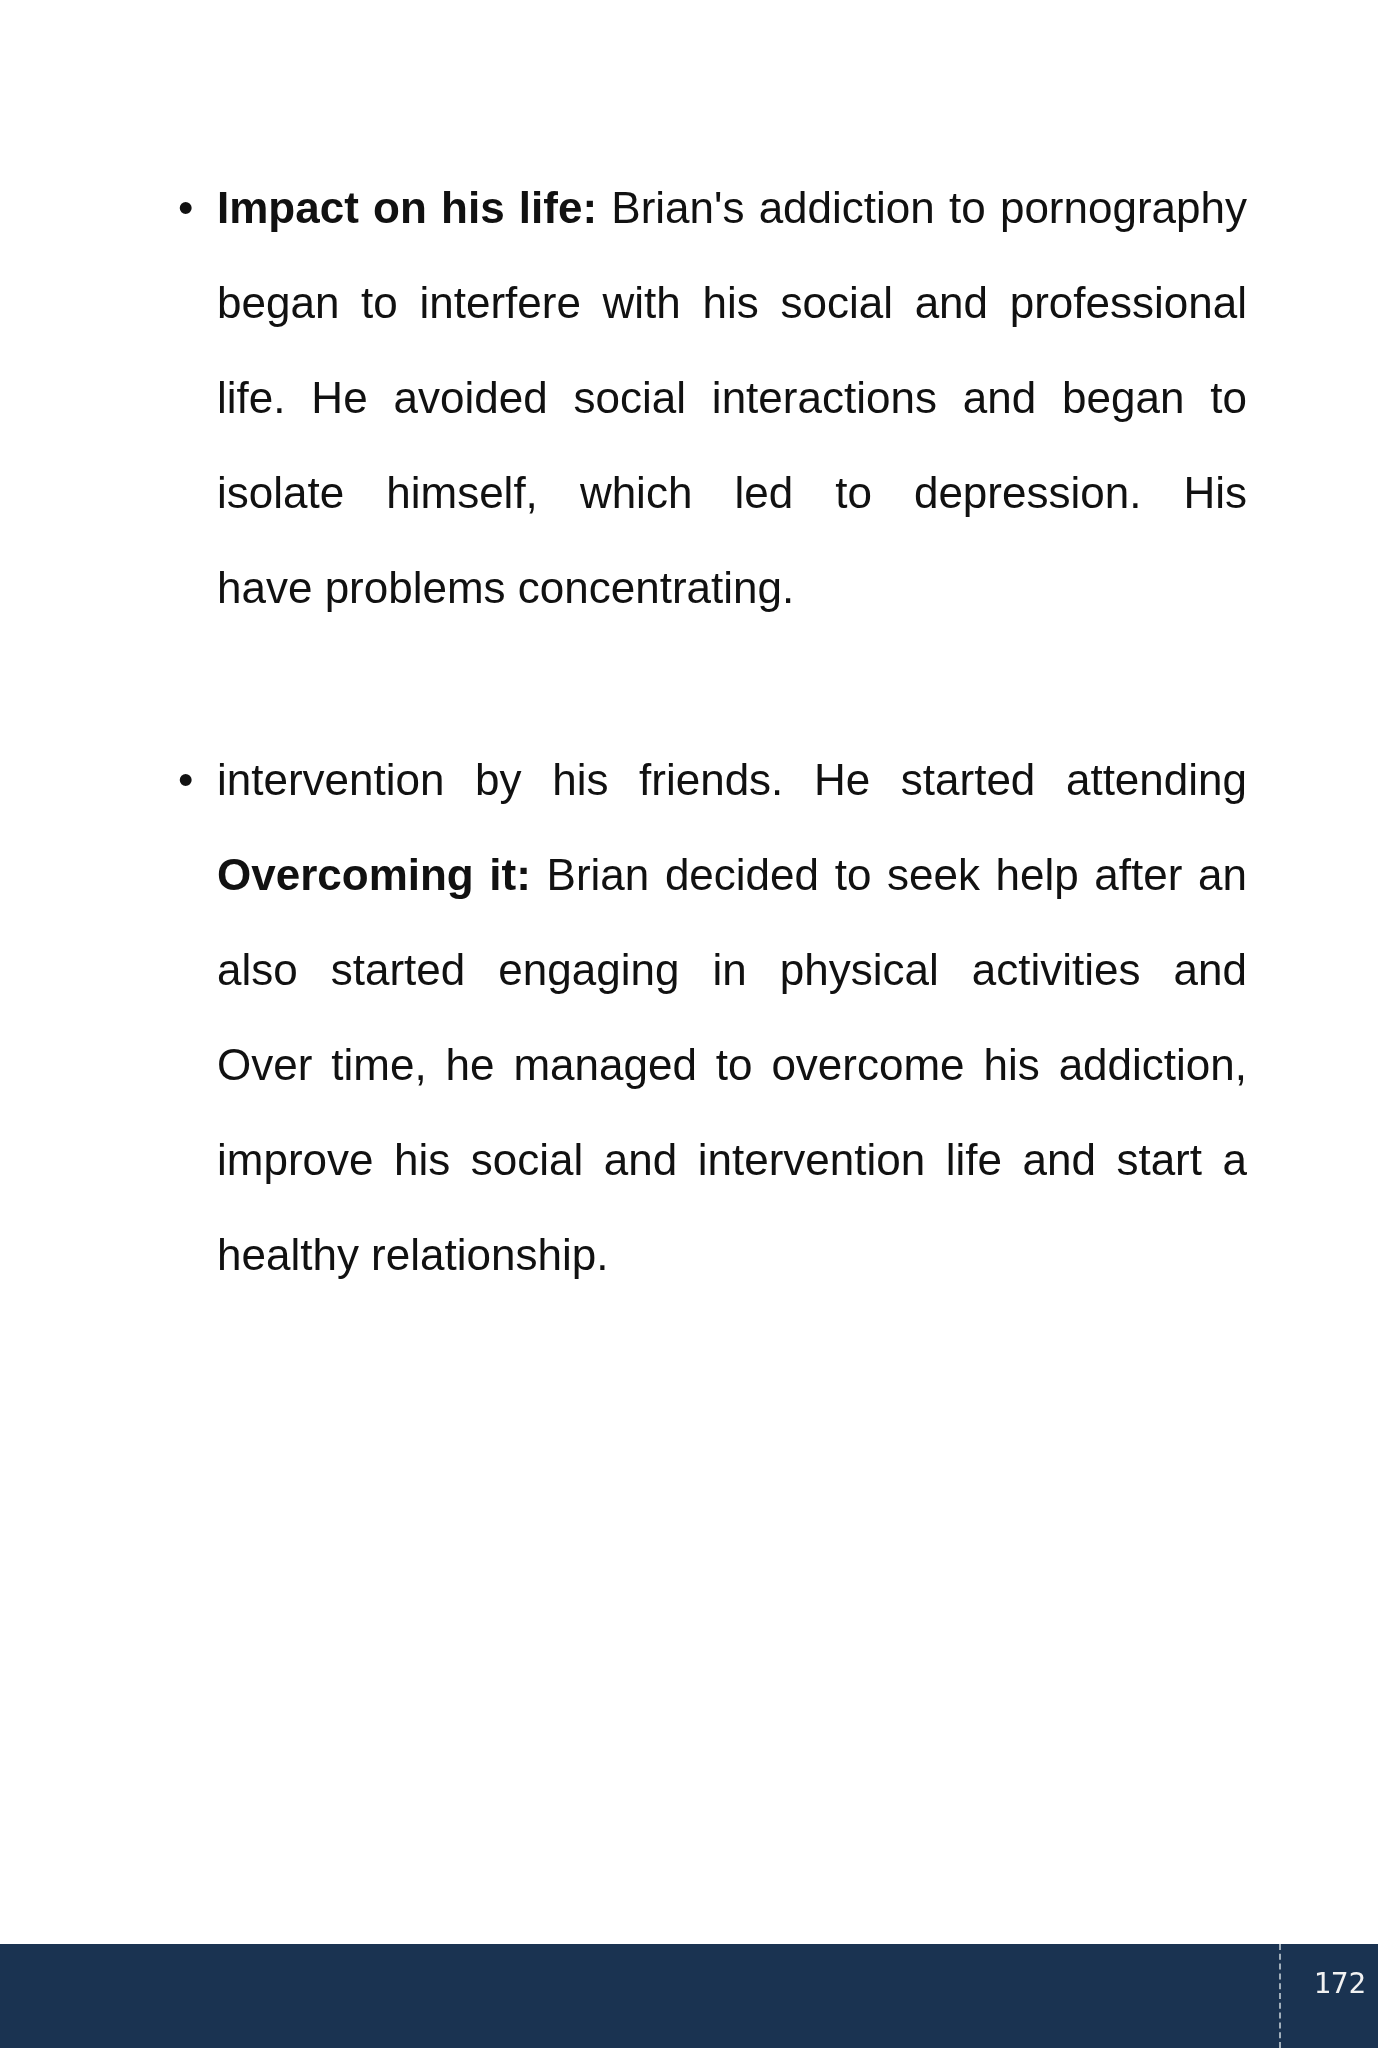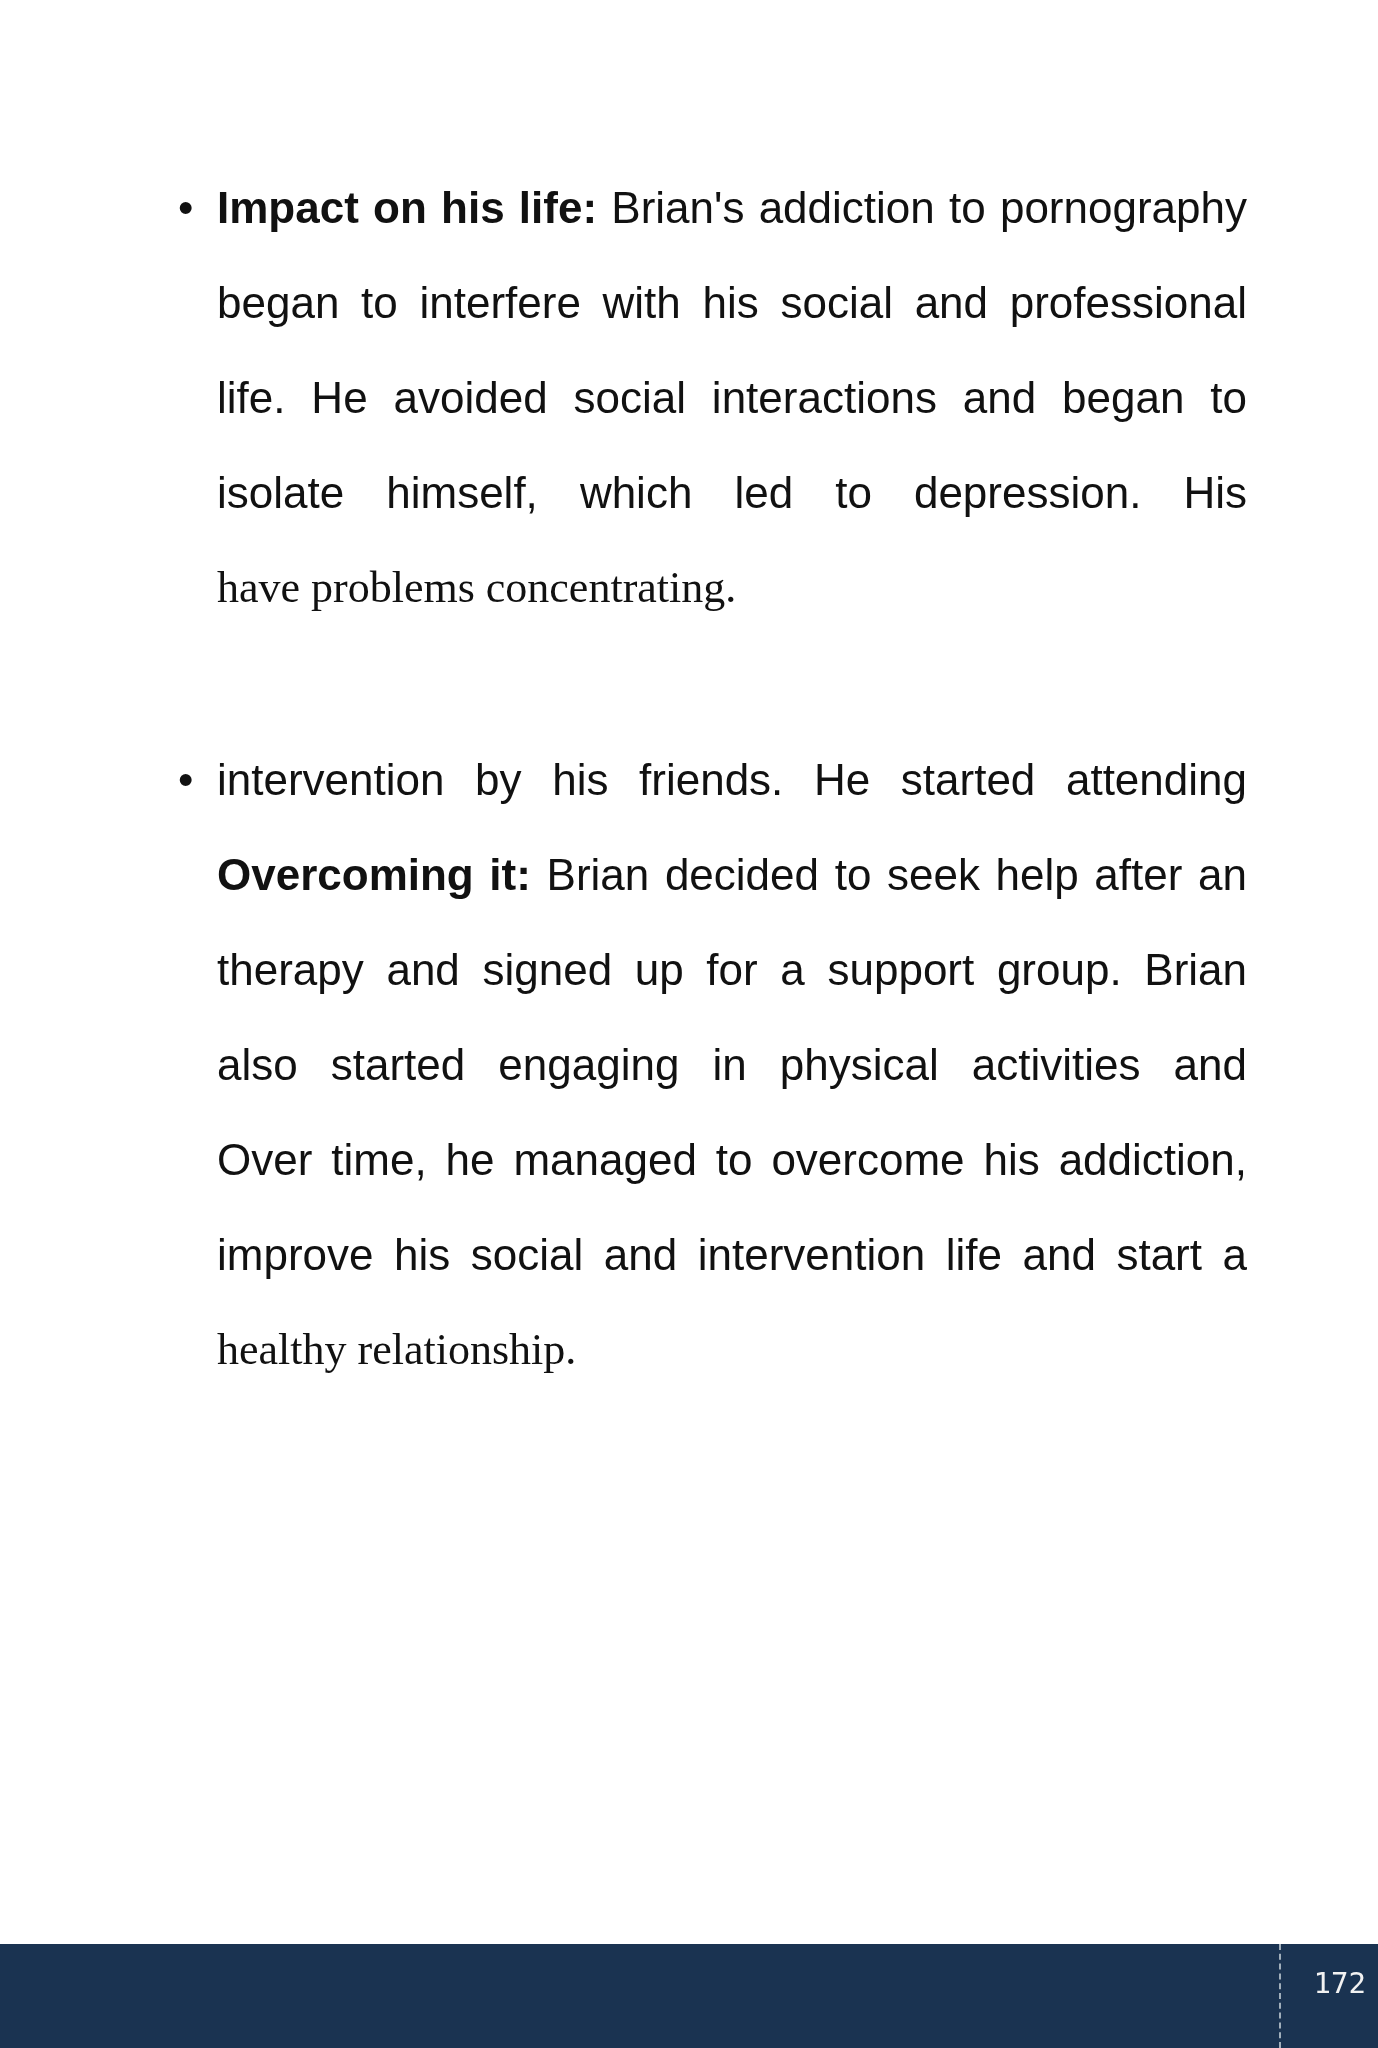--- a/index.html
+++ b/index.html
@@ -40,21 +40,20 @@
     line-height: 95px;
     color: #111111;
   }
   .line {
     text-align: justify;
     text-align-last: justify;
   }
   .line.last {
     text-align: left;
     text-align-last: left;
-    font-family: Liberation Serif, serif;
   }
   .line b {
     font-weight: bold;
   }
   .footer-bar {
     position: absolute;
     left: 0;
     top: 1944px;
     width: 1378px;
     height: 104px;
@@ -93,21 +92,20 @@
       <div class="line">began to interfere with his social and professional</div>
       <div class="line">life. He avoided social interactions and began to</div>
       <div class="line">isolate himself, which led to depression. His</div>
       <div class="line last">have problems concentrating.</div>
     </div>
 
     <div class="bullet-item">
       <span class="bullet-marker">•</span>
       <div class="line">intervention by his friends. He started attending</div>
       <div class="line"><b>Overcoming it:</b> <span>Brian decided to seek help after an</span></div>
-      <div class="line">therapy and signed up for a support group. Brian</div>
       <div class="line">also started engaging in physical activities and</div>
       <div class="line">Over time, he managed to overcome his addiction,</div>
       <div class="line">improve his social and intervention life and start a</div>
       <div class="line last">healthy relationship.</div>
     </div>
 
   </div>
 
   <div class="footer-bar">
     <div class="footer-divider"></div>

